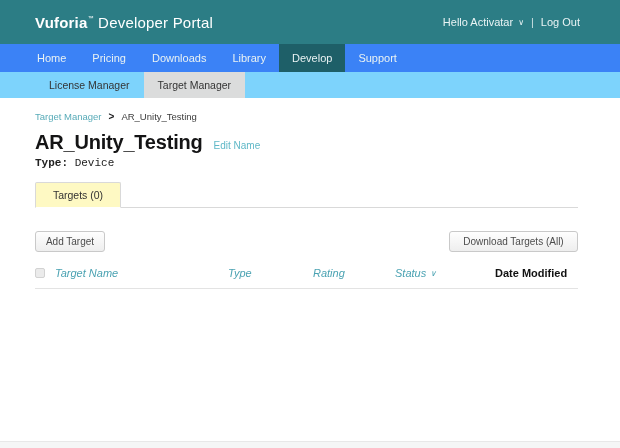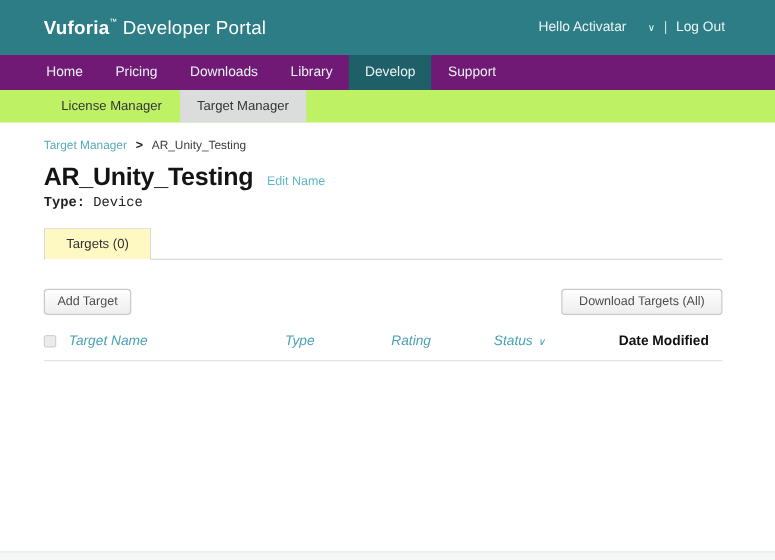--- a/index.html
+++ b/index.html
@@ -15,35 +15,35 @@
   
   .header {
     height:44px; background:#2c7d85;
     display:flex; align-items:center; justify-content:space-between;
     padding:0 40px 0 35px;
   }
   .logo { color:#fff; font-size:15px; letter-spacing:.2px; cursor:pointer; }
   .logo .brand { font-weight:bold; }
   .logo .tm { font-size:6px; vertical-align:top; position:relative; top:1px; }
   .user-area { display:flex; align-items:center; color:#eaf4f5; font-size:11px; gap:7px; }
-  .user-greeting { display:flex; align-items:center; gap:17px; cursor:pointer; }
+  .user-greeting { display:flex; align-items:center; gap:5px; cursor:pointer; }
   .chev { font-size:8px; line-height:1; position:relative; top:1px; }
   .pipe { opacity:.85; }
   .logout { cursor:pointer; }
 
   
-  .nav { height:28px; background:#701a75; display:flex; align-items:stretch; padding-left:24px; }
+  .nav { height:28px; background:#3b82f6; display:flex; align-items:stretch; padding-left:24px; }
   .nav-item {
     display:flex; align-items:center; padding:0 13px;
     color:#e9f2f3; font-size:11px; cursor:pointer;
   }
   .nav-item.active { background:#1e5f68; }
 
   
-  .subnav { height:26px; background:#bef264; display:flex; align-items:stretch; padding-left:35px; }
+  .subnav { height:26px; background:#7dd3fc; display:flex; align-items:stretch; padding-left:35px; }
   .subnav-item {
     display:flex; align-items:center; padding:0 14px;
     color:#343434; font-size:10.5px; cursor:pointer;
   }
   .subnav-item.active { background:#dbdcdc; }
 
   
   .content { padding:0 42px 0 35px; }
 
   .breadcrumb { margin-top:13px; display:flex; align-items:center; gap:7px; font-size:9.5px; }

